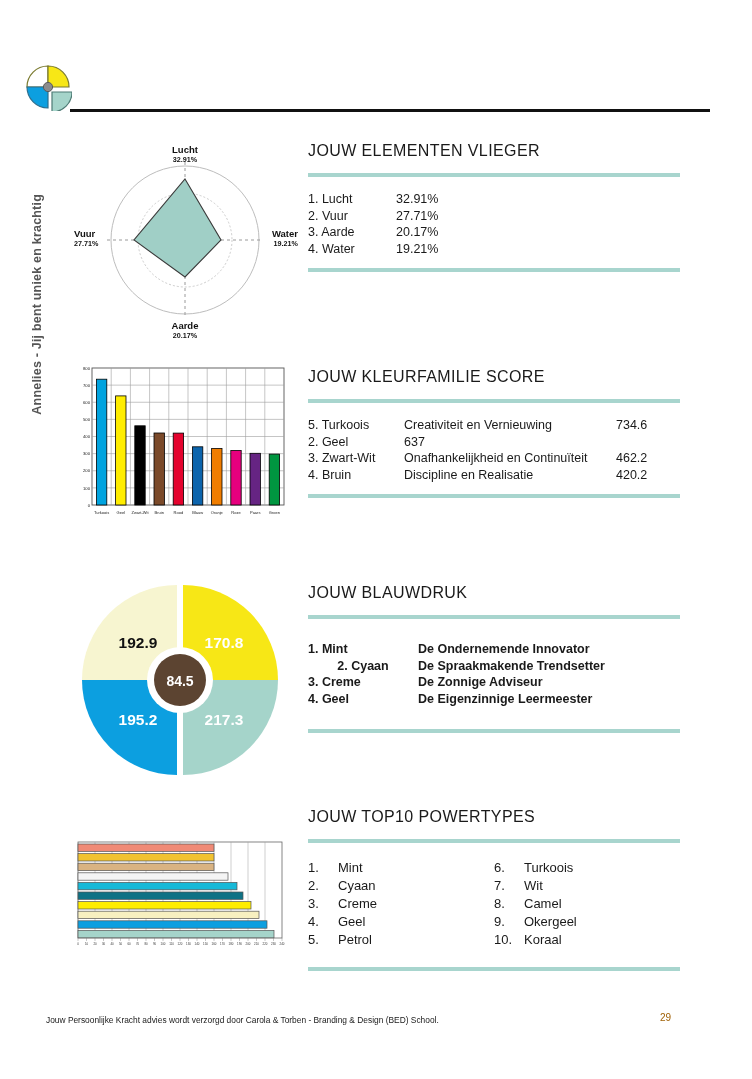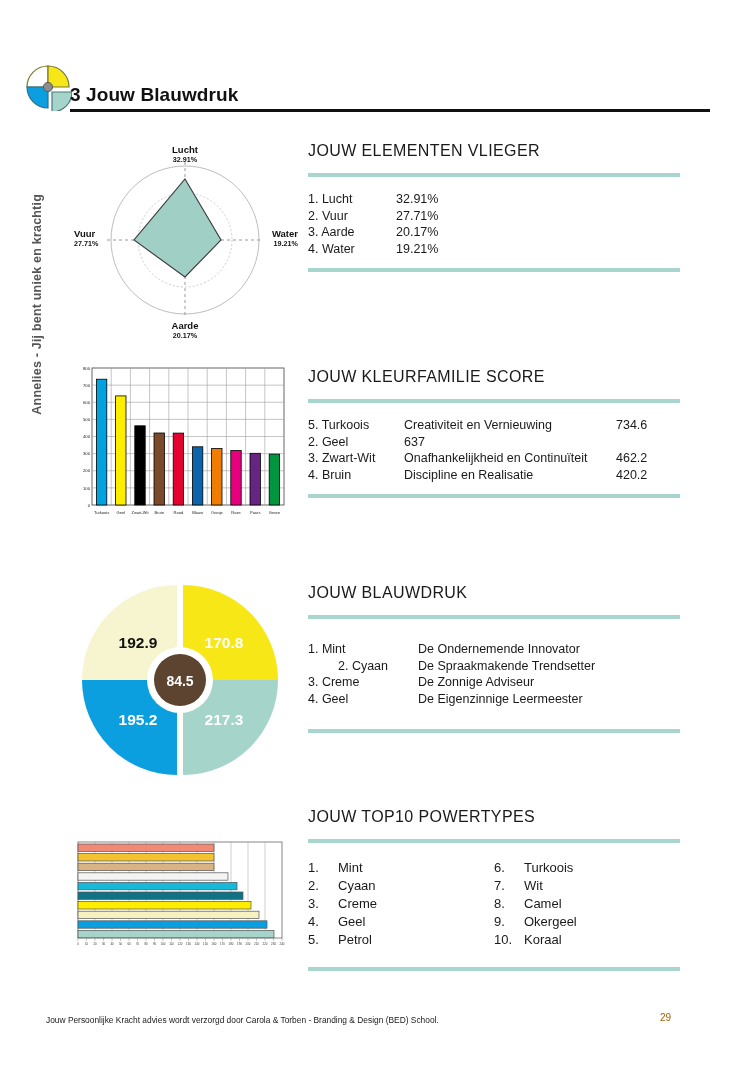--- a/index.html
+++ b/index.html
@@ -100,21 +100,20 @@
       <path d="M24 24 L3 24 A21 21 0 0 0 24 45 Z" fill="#0c9fe0" stroke="#2c6e8e" stroke-width="1.2"></path>
       <path d="M28 29 L48 29 A20 20 0 0 1 28 49 Z" fill="#a5d4ca" stroke="#4d7a74" stroke-width="1.2"></path>
       <circle cx="24" cy="24" r="4.6" fill="#8c8c8c" stroke="#5a5a5a" stroke-width="1"></circle>
     </svg>
   </div>
 
   <div class="sidebar-vertical">
     <span>Annelies - Jij bent uniek en krachtig</span>
   </div>
 
-  <div class="page-title">3 Jouw Blauwdruk</div>
   <div class="title-rule"></div>
 
   <div class="kite-wrap">
     <svg width="226" height="200" viewBox="0 0 226 200">
 
       <circle cx="113" cy="100" r="74" fill="none" stroke="#bdbdbd" stroke-width="1"></circle>
 
       <circle cx="113" cy="100" r="47" fill="none" stroke="#cccccc" stroke-width="1" stroke-dasharray="2,2"></circle>
 
       <line x1="113" y1="22" x2="113" y2="178" stroke="#9a9a9a" stroke-width="1" stroke-dasharray="3,3"></line>
@@ -364,21 +363,21 @@
         <div class="desc">Discipline en Realisatie</div>
         <div class="val">420.2</div>
       </div>
     </div>
     <div class="rule bottom"></div>
   </div>
 
   <div class="block" style="top:584px;">
     <div class="block-title">JOUW BLAUWDRUK</div>
     <div class="rule top"></div>
-    <div class="listing" style="margin-top:22px;">
+    <div class="listing" style="margin-top:22px;font-weight:bold;">
       <div class="lrow">
         <div class="num" style="width:110px;">1. Mint</div>
         <div class="desc">De Ondernemende Innovator</div>
       </div>
       <div class="lrow">
         <div class="num" style="width:110px;text-align:center;">2. Cyaan</div>
         <div class="desc">De Spraakmakende Trendsetter</div>
       </div>
       <div class="lrow">
         <div class="num" style="width:110px;">3. Creme</div>

